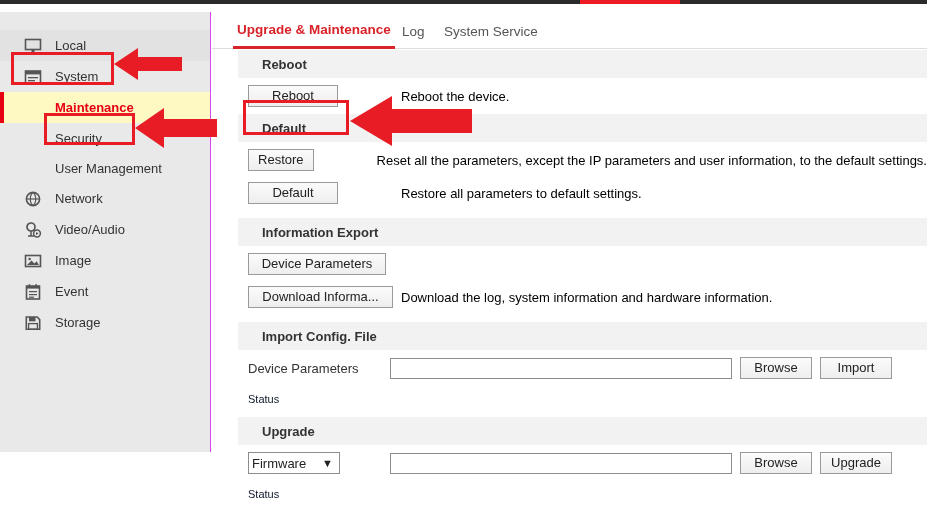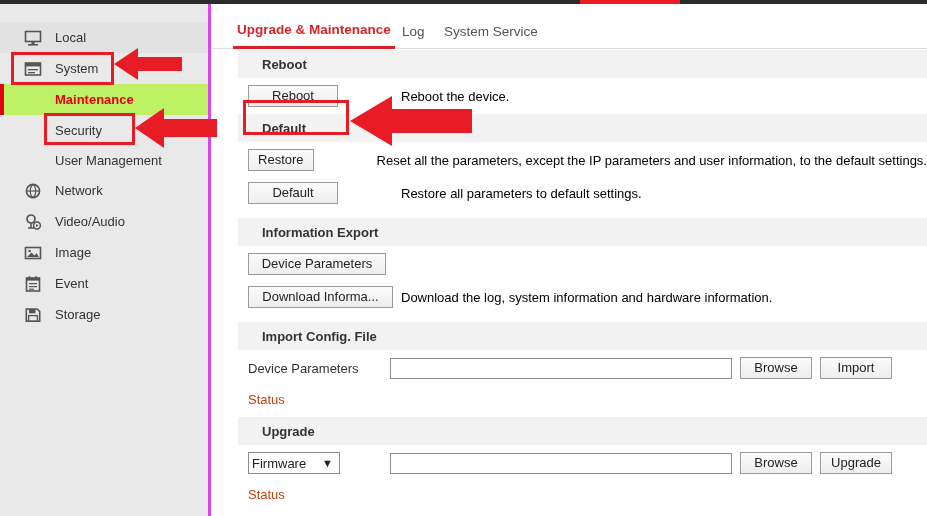--- a/index.html
+++ b/index.html
@@ -24,44 +24,44 @@
     background: #2b2b2e;
   }
   .topbar-accent {
     position: absolute; top: 0;
     left: 580px; width: 100px; height: 4px;
     background: #ed1c24;
   }
 
   
   .sidebar {
-    position: absolute; left: 0; top: 4px;
-    width: 211px; height: 512px;
+    position: absolute; left: 0; top: 12px;
+    width: 211px; height: 440px;
     background: #e9e9e9;
-    border-right: 3px solid #d946ef;
+    border-right: 1px solid #d946ef;
   }
   .nav-item {
     position: relative;
     height: 31px;
     display: flex;
     align-items: center;
     padding-left: 22px;
     font-size: 13px;
     color: #333333;
   }
   .nav-item .ico {
     width: 22px; height: 18px;
     margin-right: 11px;
     flex: 0 0 22px;
     display: block;
     color: #555;
   }
   .nav-item.selected-local { background: #e2e2e2; }
   .nav-item.row-white {
-    background: #bef264;
+    background: #fef9c3;
     text-align: center;
   }
   .nav-item.row-white::before {
     content: "";
     position: absolute;
     left: 0; top: 0;
     width: 4px; height: 31px;
     background: #e60012;
   }
   .nav-sub {
@@ -193,22 +193,22 @@
     right: 7px; top: 6px;
     pointer-events: none;
     color: #222;
     font-size: 11px;
     line-height: 10px;
   }
   .gap-l2 { margin-left: 8px; }
   .gap-desc { margin-left: 11px; }
   .status-row {
     padding-left: 10px;
-    font-size: 13px;
-    color: #c2410c;
+    font-size: 11px;
+    color: #0f172a;
     height: 26px;
     display: flex;
     align-items: center;
   }
 
   
   .hl {
     position: absolute;
     border: 3px solid #e81c24;
     pointer-events: none;

